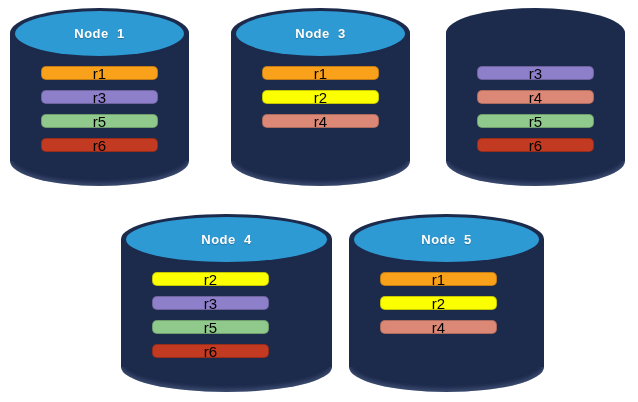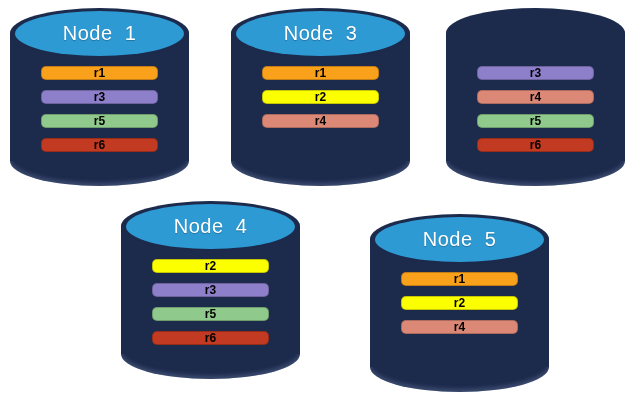--- a/index.html
+++ b/index.html
@@ -48,43 +48,43 @@
     top: 3px; left: 5px; right: 5px;
     height: 45px;
     border-radius: 50%;
     background: var(--face);
     display: flex;
     align-items: center;
     justify-content: center;
   }
   .cyl-title {
     color: #ffffff;
-    font-size: 20px;
-    font-weight: normal;
+    font-size: 13px;
+    font-weight: bold;
     white-space: pre;
     letter-spacing: 0.5px;
     text-shadow: 0 1px 1px rgba(0,0,0,0.25);
   }
   
   .bar {
     position: absolute;
     left: 31px;
     width: 117px;
     height: 14px;
     border-radius: 5px;
     border: 1px solid rgba(0,0,0,0.22);
     box-sizing: border-box;
     display: flex;
     align-items: center;
     justify-content: center;
   }
   .bar-label {
     color: #000000;
-    font-size: 12px;
-    font-weight: bold;
+    font-size: 15px;
+    font-weight: normal;
     line-height: 1;
   }
 </style>
 </head>
 <body>
 
 <div class="canvas">
     <div class="cyl" style="left: 10px; top: 8px; --body: #1C2A4C; --face: #2E9AD4;">
       <div class="cyl-bottom"></div>
       <div class="cyl-body"></div>
@@ -132,41 +132,41 @@
       <div class="bar" style="top: 82px; background: rgb(219, 136, 119);">
         <span class="bar-label" style="color: rgb(0, 0, 0);">r4</span>
       </div>
       <div class="bar" style="top: 106px; background: rgb(143, 201, 140);">
         <span class="bar-label" style="color: rgb(0, 0, 0);">r5</span>
       </div>
       <div class="bar" style="top: 130px; background: rgb(194, 58, 33);">
         <span class="bar-label" style="color: rgb(0, 0, 0);">r6</span>
       </div>
     </div>
-    <div class="cyl" style="left: 121px; top: 201px; --body: #1C2A4C; --face: #2E9AD4;">
+    <div class="cyl" style="left: 121px; top: 214px; padding-left: 32px; --body: #1C2A4C; --face: #2E9AD4;">
       <div class="cyl-bottom"></div>
       <div class="cyl-body"></div>
       <div class="cyl-top-rim"></div>
       <div class="cyl-face">
         <span class="cyl-title" style="color: rgb(255, 255, 255);">Node  4</span>
       </div>
       <div class="bar" style="top: 58px; background: rgb(251, 255, 0);">
         <span class="bar-label" style="color: rgb(0, 0, 0);">r2</span>
       </div>
       <div class="bar" style="top: 82px; background: rgb(141, 127, 201);">
         <span class="bar-label" style="color: rgb(0, 0, 0);">r3</span>
       </div>
       <div class="bar" style="top: 106px; background: rgb(143, 201, 140);">
         <span class="bar-label" style="color: rgb(0, 0, 0);">r5</span>
       </div>
       <div class="bar" style="top: 130px; background: rgb(194, 58, 33);">
         <span class="bar-label" style="color: rgb(0, 0, 0);">r6</span>
       </div>
     </div>
-    <div class="cyl" style="left: 370px; top: 214px; --body: #1C2A4C; --face: #2E9AD4;">
+    <div class="cyl" style="left: 349px; top: 214px; padding-left: 16px; --body: #1C2A4C; --face: #2E9AD4;">
       <div class="cyl-bottom"></div>
       <div class="cyl-body"></div>
       <div class="cyl-top-rim"></div>
       <div class="cyl-face">
         <span class="cyl-title" style="color: rgb(255, 255, 255);">Node  5</span>
       </div>
       <div class="bar" style="top: 58px; background: rgb(249, 161, 27);">
         <span class="bar-label" style="color: rgb(0, 0, 0);">r1</span>
       </div>
       <div class="bar" style="top: 82px; background: rgb(251, 255, 0);">

